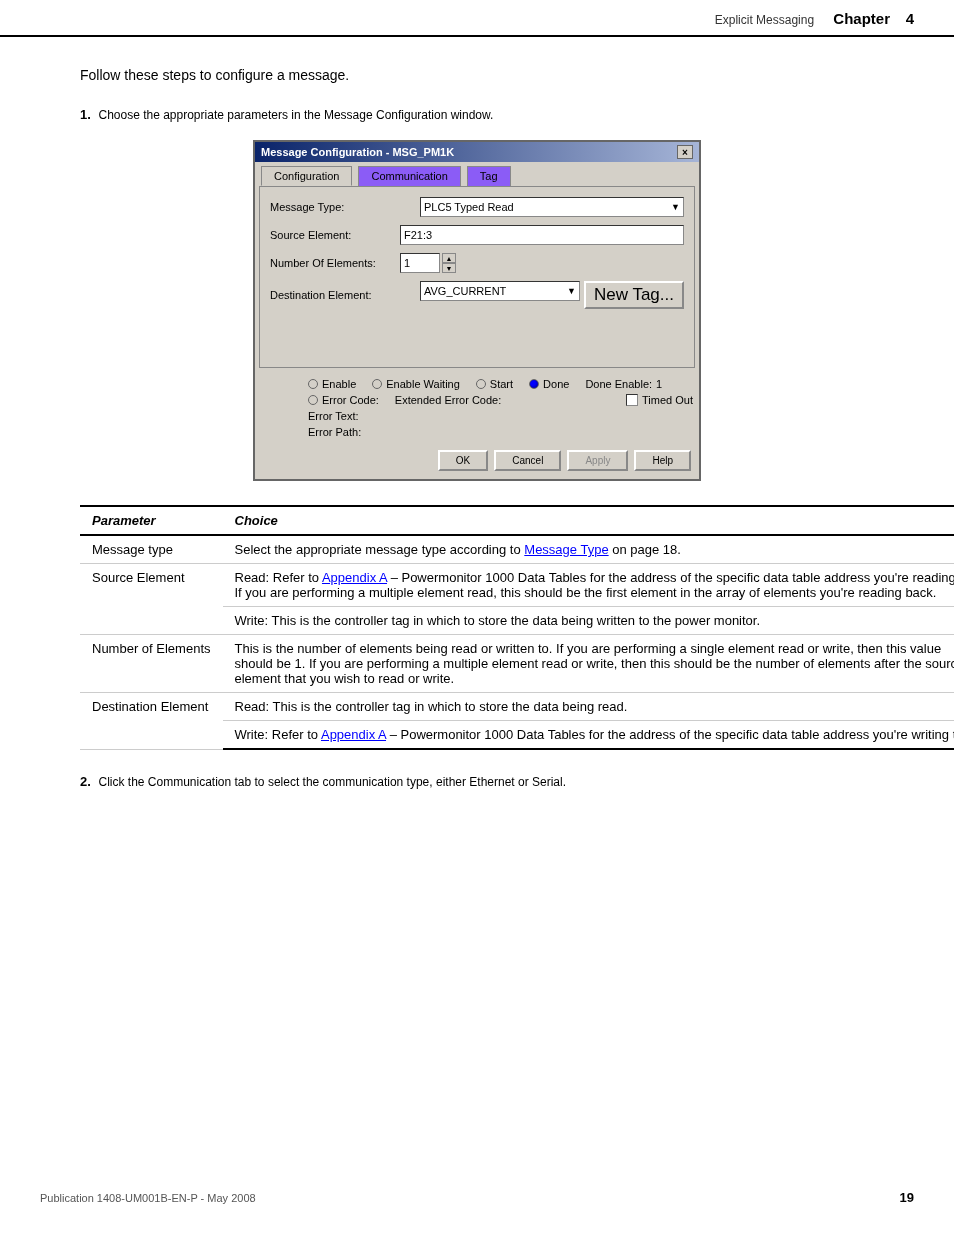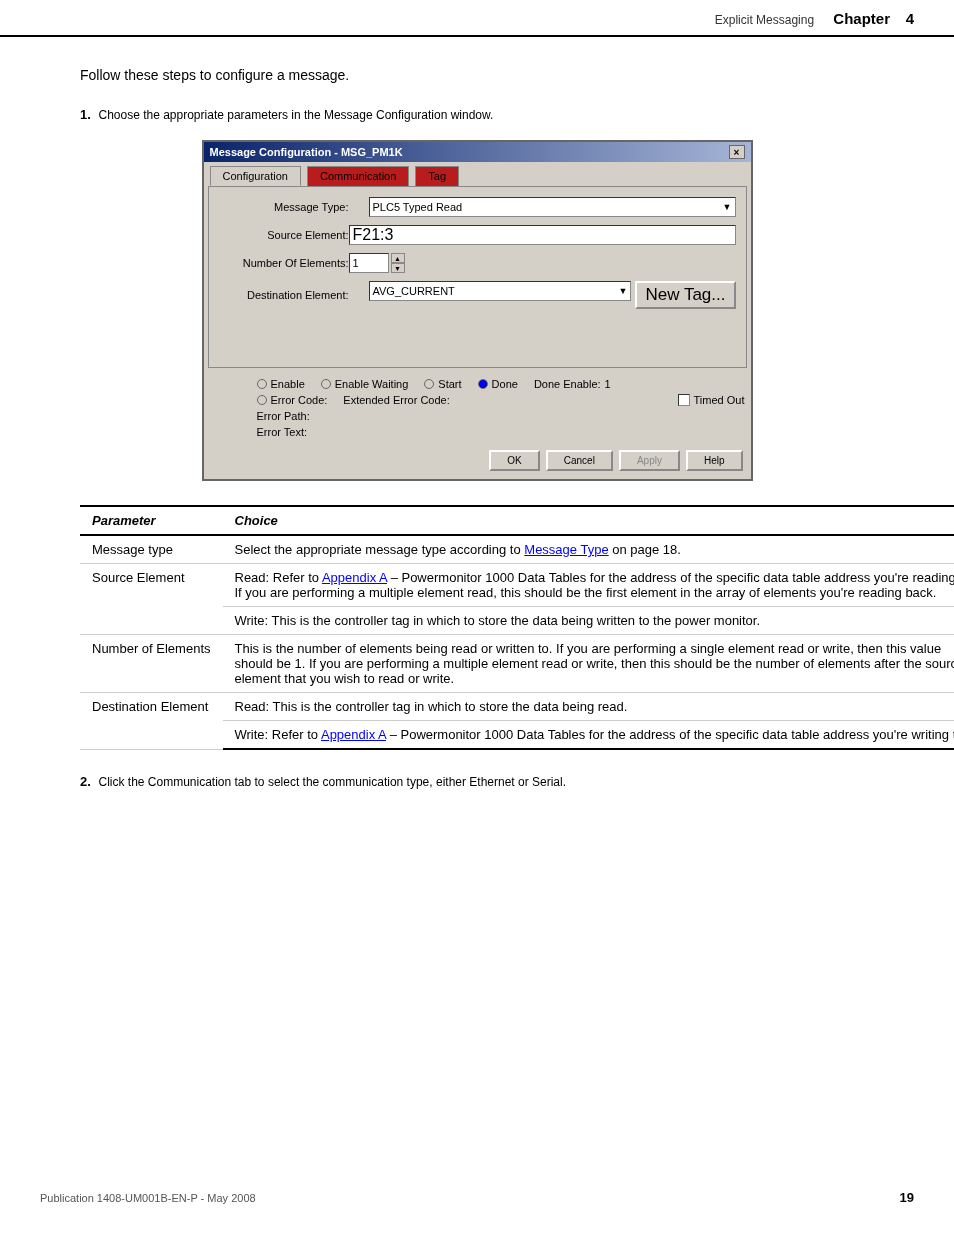--- a/index.html
+++ b/index.html
@@ -52,21 +52,21 @@
     }
 
     .step-text {
       font-size: 12px;
       display: inline;
     }
 
     
     .dialog-container {
       margin: 18px auto;
-      width: 551px;
+      width: 448px;
     }
 
     .dialog {
       border: 2px solid #666;
       background: #d4d0c8;
       font-size: 11px;
       font-family: 'Tahoma', Arial, sans-serif;
     }
 
     .dialog-titlebar {
@@ -97,21 +97,21 @@
       display: flex;
       gap: 4px;
       padding: 4px 6px 0 6px;
       background: #d4d0c8;
     }
 
     .dialog-tab {
       padding: 3px 12px;
       border: 1px solid #888;
       border-bottom: none;
-      background: #b91c1c;
+      background: #8b5cf6;
       font-size: 11px;
       cursor: pointer;
       margin-right: 2px;
     }
 
     .dialog-tab.active {
       background: #d4d0c8;
       border-bottom: 1px solid #d4d0c8;
       position: relative;
       z-index: 1;
@@ -126,30 +126,30 @@
 
     .dialog-field {
       display: flex;
       align-items: center;
       margin-bottom: 8px;
     }
 
     .dialog-label {
       width: 130px;
       font-size: 11px;
-      text-align: right;
+      text-align: left;
       padding-right: 0;
     }
 
     .dialog-input {
       flex: 1;
       height: 20px;
       border: 1px inset #888;
       background: #fff;
-      font-size: 16px;
+      font-size: 11px;
       padding: 1px 3px;
     }
 
     .dialog-input-with-btn {
       display: flex;
       flex: 1;
       gap: 4px;
     }
 
     .dialog-dropdown {
@@ -449,24 +449,24 @@
             </div>
             <div class="status-item">
               <span>Extended Error Code:</span>
             </div>
             <div class="status-item" style="margin-left:auto;">
               <span class="checkbox-box"></span>
               <span>Timed Out</span>
             </div>
           </div>
           <div class="status-row">
+            <span>Error Text:</span>
+          </div>
+          <div class="status-row">
             <span>Error Path:</span>
-          </div>
-          <div class="status-row">
-            <span>Error Text:</span>
           </div>
         </div>
 
         <div class="dialog-buttons">
           <button class="dlg-btn">OK</button>
           <button class="dlg-btn">Cancel</button>
           <button class="dlg-btn disabled">Apply</button>
           <button class="dlg-btn">Help</button>
         </div>
       </div>

